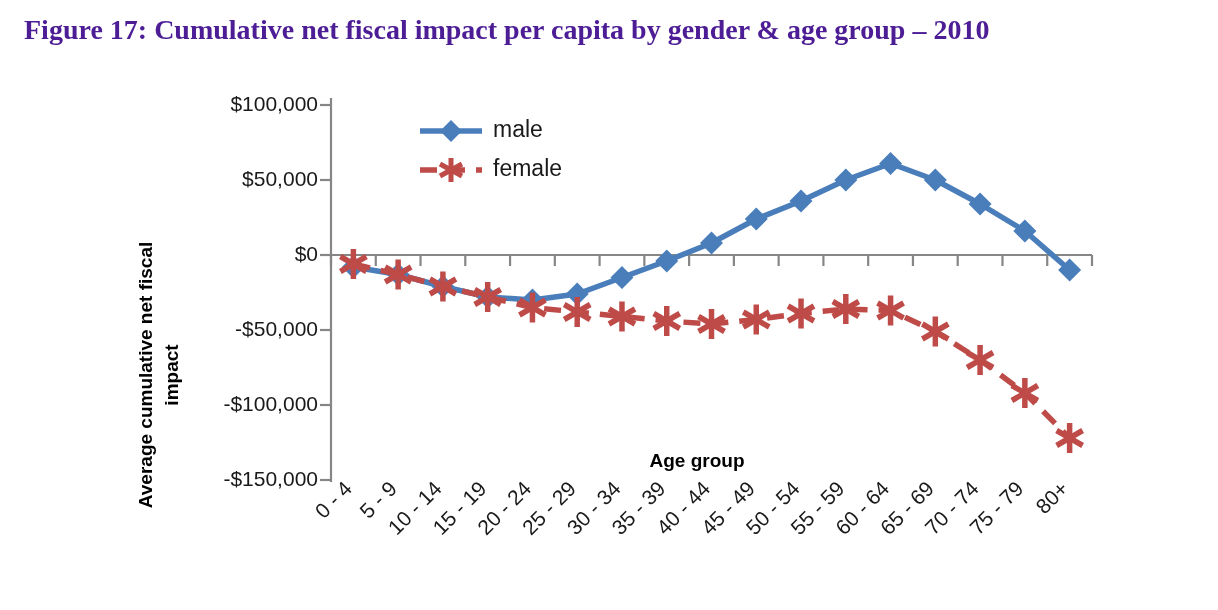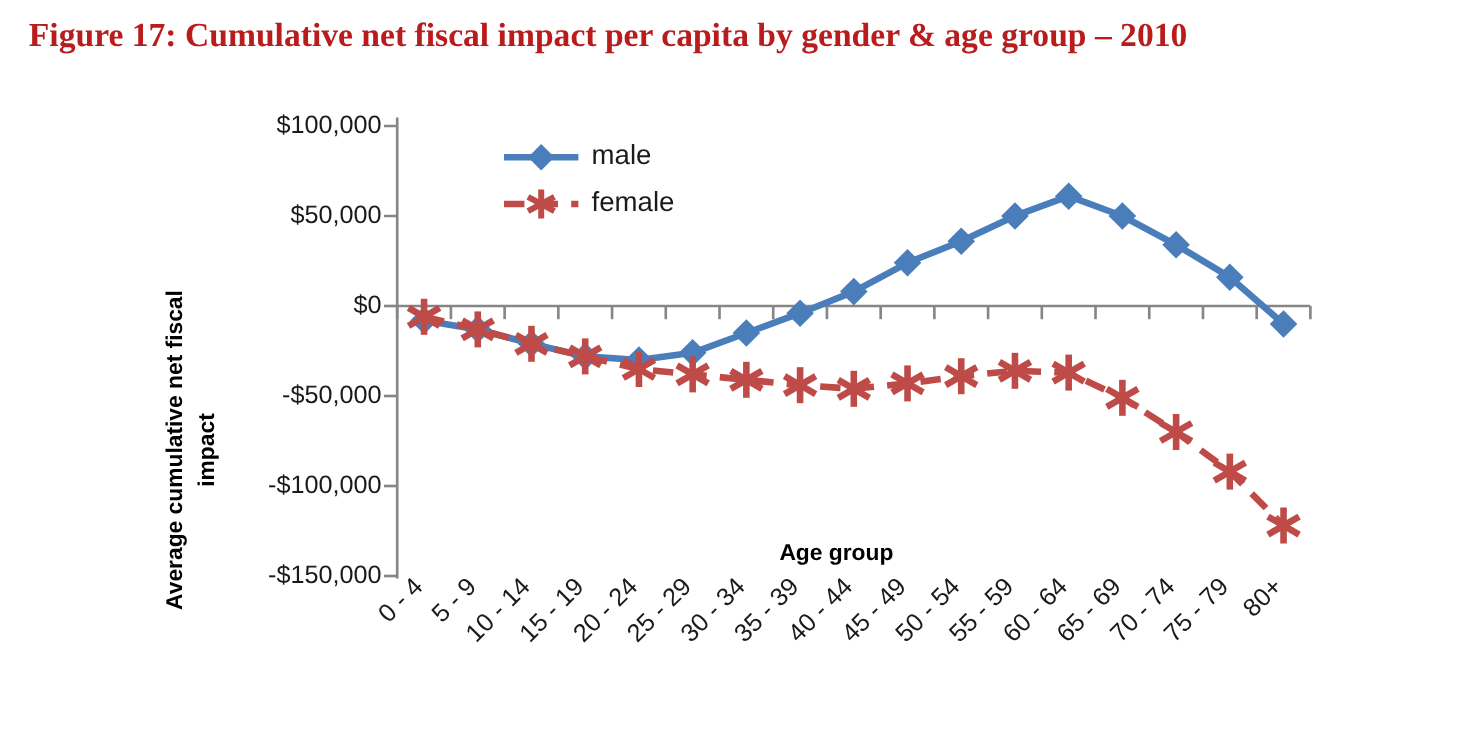--- a/index.html
+++ b/index.html
@@ -17,21 +17,21 @@
   }
   #figure-title {
     position: absolute;
     left: 24px;
     top: 14px;
     width: 1180px;
     font-family: "Liberation Serif", serif;
     font-weight: bold;
     font-size: 28px;
     letter-spacing: 0px;
-    color: #b91c1c;
+    color: #4c1d95;
     white-space: nowrap;
   }
   #chart-area {
     position: absolute;
     left: 0;
     top: 70px;
     width: 1218px;
     height: 540px;
   }
   #chart-svg {

